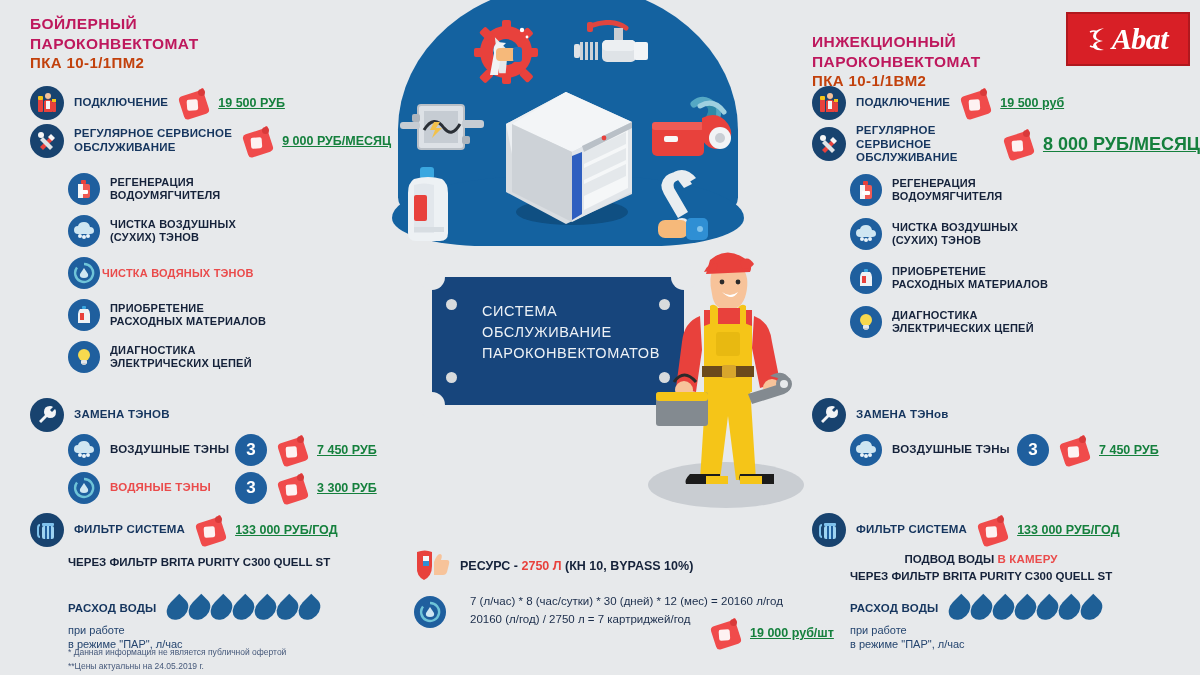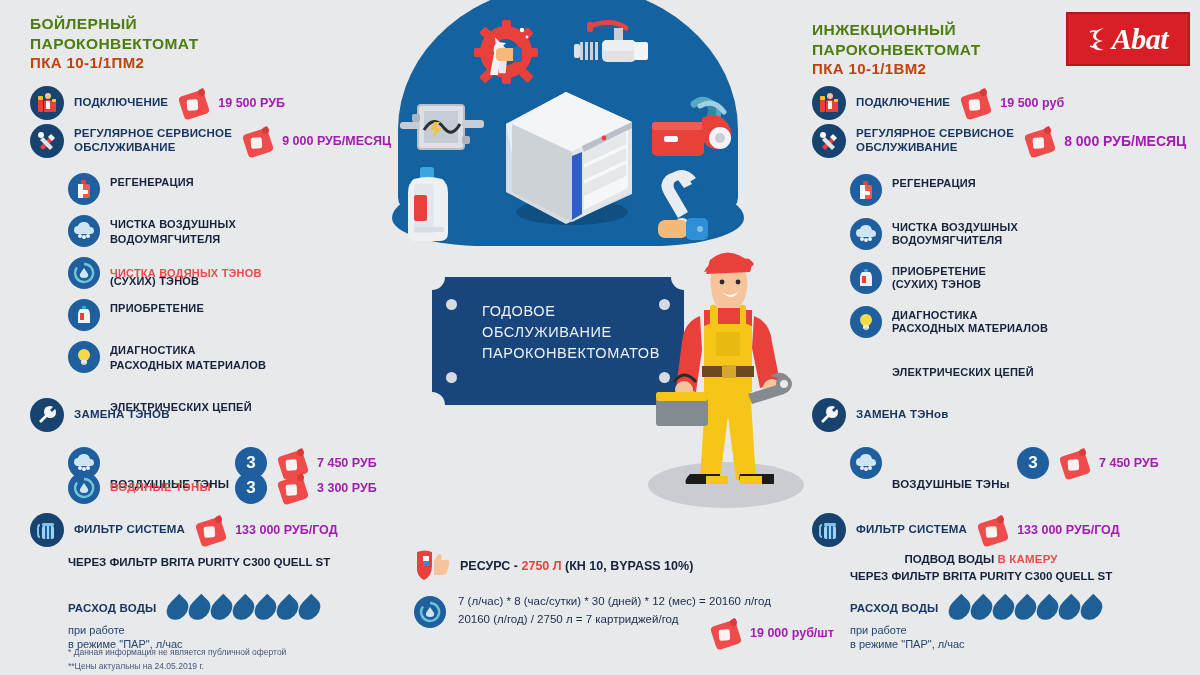--- a/index.html
+++ b/index.html
@@ -18,23 +18,23 @@
   .icon-circle{
     border-radius:50%;
     background:#1f5f9e;
     display:flex;align-items:center;justify-content:center;
     flex:0 0 auto;
     box-shadow:0 0 0 0 rgba(0,0,0,0);
     position:relative;
   }
   .icon-circle.dark{background:#18436f;}
   .lbl{font-weight:bold;letter-spacing:.2px;line-height:1.18;color:#15355e;}
-  .lbl.black{color:#15223a;margin-top:44px;}
+  .lbl.black{color:#15223a;}
   .lbl.red{color:#ea4b4b;}
-  .price{color:#a21caf;font-weight:bold;white-space:nowrap;}
+  .price{color:#15803d;font-weight:bold;white-space:nowrap;text-decoration:underline;}
 
   
   .tag{position:relative;width:34px;height:30px;flex:0 0 auto;}
   .tag .body{
     position:absolute;left:1px;top:5px;width:26px;height:24px;
     background:#f04b4b;border-radius:4px;
     transform:rotate(-18deg);
   }
   .tag .body:after{
     content:"";position:absolute;left:6px;top:6px;width:11px;height:11px;
@@ -43,21 +43,21 @@
   .tag .stem{
     position:absolute;left:20px;top:0px;width:3px;height:9px;background:#f04b4b;
     transform:rotate(18deg);border-radius:2px;
   }
   .tag .dot{
     position:absolute;left:18px;top:1px;width:7px;height:7px;border-radius:50%;
     background:#d93a3a;
   }
 
   
-  .head-title{font-size:15.5px;font-weight:bold;line-height:1.28;color:#4d7c0f;letter-spacing:.4px;}
+  .head-title{font-size:15.5px;font-weight:bold;line-height:1.28;color:#be185d;letter-spacing:.4px;}
   .head-model{font-size:15px;font-weight:bold;color:#c2410c;letter-spacing:.4px;margin-top:0;}
 
   
   .logo{
     width:120px;height:50px;background:#d81f26;border:2px solid #b0181e;
     display:flex;align-items:center;justify-content:center;
   }
   .logo .txt{
     color:#fff;font-family:"Liberation Serif",serif;font-style:italic;
     font-size:30px;font-weight:bold;letter-spacing:-.5px;line-height:1;
@@ -227,21 +227,21 @@
   <div class="banner">
     <div class="notch" style="left:-13px;top:-13px;"></div>
     <div class="notch" style="right:-13px;top:-13px;"></div>
     <div class="notch" style="left:-13px;bottom:-13px;"></div>
     <div class="notch" style="right:-13px;bottom:-13px;"></div>
     <div class="bdot" style="left:14px;top:22px;"></div>
     <div class="bdot" style="right:14px;top:22px;"></div>
     <div class="bdot" style="left:14px;bottom:22px;"></div>
     <div class="bdot" style="right:14px;bottom:22px;"></div>
     <div class="btxt">
-      <div>ГОДОВОЕ</div>
+      <div>СИСТЕМА</div>
       <div>ОБСЛУЖИВАНИЕ</div>
       <div>ПАРОКОНВЕКТОМАТОВ</div>
     </div>
   </div>
 
   <div class="shadow-ellipse"></div>
   <svg class="worker" viewBox="0 0 160 268">
 
     <path d="M58 150 h44 l6 94 h-20 l-8 -64 -8 64 h-20z" fill="#f5c518"></path>
     <path d="M42 238 q-6 6 -4 10 h34 v-10z" fill="#1b1b1b"></path>
@@ -363,21 +363,21 @@
       </div>
     </div>
 
     <div class="row" style="height:42px;">
       <div class="icon-circle" style="width:32px;height:32px;">
         <svg width="22" height="22" viewBox="0 0 22 22">
             <path d="M11 2 a9 9 0 1 1 -7 3.5" stroke="#6fc4d8" stroke-width="2.4" fill="none"></path>
             <path d="M11 6 l4 6 q1 4 -4 4 q-5 0 -4 -4z" fill="#cfe6f2"></path>
           </svg>
       </div>
-      <div style="margin-left:10px;">
+      <div style="margin-left:2px;">
         <div class="lbl red" style="font-size:11px;">ЧИСТКА ВОДЯНЫХ ТЭНОВ</div>
       </div>
     </div>
 
 
     <div class="row" style="height:42px;">
       <div class="icon-circle" style="width:32px;height:32px;">
         <svg width="20" height="20" viewBox="0 0 20 20">
             <rect x="8" y="1" width="4" height="3" rx="1" fill="#3aa7e0"></rect>
             <path d="M6 4 h8 q2 2 2 5 v9 h-12 v-9 q0 -3 2 -5z" fill="#eef2f5"></path>
@@ -507,21 +507,21 @@
     </div>
   </div>
 
   <div class="abs row" style="left:414px;top:592px;align-items:flex-start;">
     <div class="icon-circle" style="width:32px;height:32px;margin-top:4px;">
       <svg width="22" height="22" viewBox="0 0 22 22">
           <path d="M11 2 a9 9 0 1 1 -7 3.5" stroke="#6fc4d8" stroke-width="2.4" fill="none"></path>
           <path d="M11 6 l4 6 q1 4 -4 4 q-5 0 -4 -4z" fill="#cfe6f2"></path>
         </svg>
     </div>
-    <div style="margin-left:12px;">
+    <div style="margin-left:24px;">
       <div class="center-calc">7 (л/час) * 8 (час/сутки) * 30 (дней) * 12 (мес) = 20160 л/год</div>
       <div class="center-calc">20160 (л/год) / 2750 л = 7 картриджей/год</div>
     </div>
   </div>
 
   <div class="abs row" style="left:712px;top:618px;">
     <div class="tag">
         <div class="stem"></div>
         <div class="body"></div>
         <div class="dot"></div>
@@ -533,21 +533,21 @@
     <div class="swirl">
       <svg width="22" height="26" viewBox="0 0 22 26">
           <path d="M16 2 q-11 2 -11 8 q0 4 6 5 q-6 1 -6 5 q0 5 11 4 q-8 -2 -8 -5 q0 -3 7 -4 q-7 -1 -7 -5 q0 -4 8 -8z" fill="#ffffff"></path>
           <path d="M2 6 q4 -2 7 0" stroke="#ffffff" stroke-width="1.6" fill="none"></path>
           <path d="M2 20 q4 2 7 0" stroke="#ffffff" stroke-width="1.6" fill="none"></path>
         </svg>
     </div>
     <div class="txt">Abat</div>
   </div>
 
-  <div class="abs" style="left:812px;top:20px;width:300px;">
+  <div class="abs" style="left:812px;top:32px;width:300px;">
     <div class="head-title">ИНЖЕКЦИОННЫЙ</div>
     <div class="head-title">ПАРОКОНВЕКТОМАТ</div>
     <div class="head-model">ПКА 10-1/1ВМ2</div>
   </div>
 
   <div class="abs row" style="left:812px;top:86px;">
     <div class="icon-circle dark" style="width:34px;height:34px;">
       <svg width="22" height="22" viewBox="0 0 22 22">
           <rect x="2" y="7" width="5" height="13" rx="1" fill="#e8413c"></rect>
           <rect x="2" y="4" width="5" height="4" rx="1" fill="#f5c518"></rect>
@@ -578,21 +578,21 @@
     </div>
     <div style="margin-left:10px;">
       <div class="lbl" style="font-size:11.5px;">РЕГУЛЯРНОЕ СЕРВИСНОЕ</div>
       <div class="lbl" style="font-size:11.5px;">ОБСЛУЖИВАНИЕ</div>
     </div>
     <div class="tag" style="margin-left:12px;">
         <div class="stem"></div>
         <div class="body"></div>
         <div class="dot"></div>
       </div>
-    <div class="price" style="font-size:14px;margin-left:4px;">8 000 РУБ/МЕСЯЦ</div>
+    <div class="price" style="font-size:18px;margin-left:4px;">8 000 РУБ/МЕСЯЦ</div>
   </div>
 
   <div class="abs" style="left:850px;top:168px;width:300px;">
     <div class="row" style="height:44px;">
       <div class="icon-circle" style="width:32px;height:32px;">
         <svg width="20" height="20" viewBox="0 0 20 20">
             <rect x="7" y="1" width="5" height="4" rx="1" fill="#e8413c"></rect>
             <rect x="4" y="5" width="12" height="14" rx="2" fill="#ef5a54"></rect>
             <rect x="4" y="5" width="5" height="14" fill="#f5f6f7"></rect>
             <rect x="6" y="11" width="8" height="4" rx="1" fill="#ffffff"></rect>

